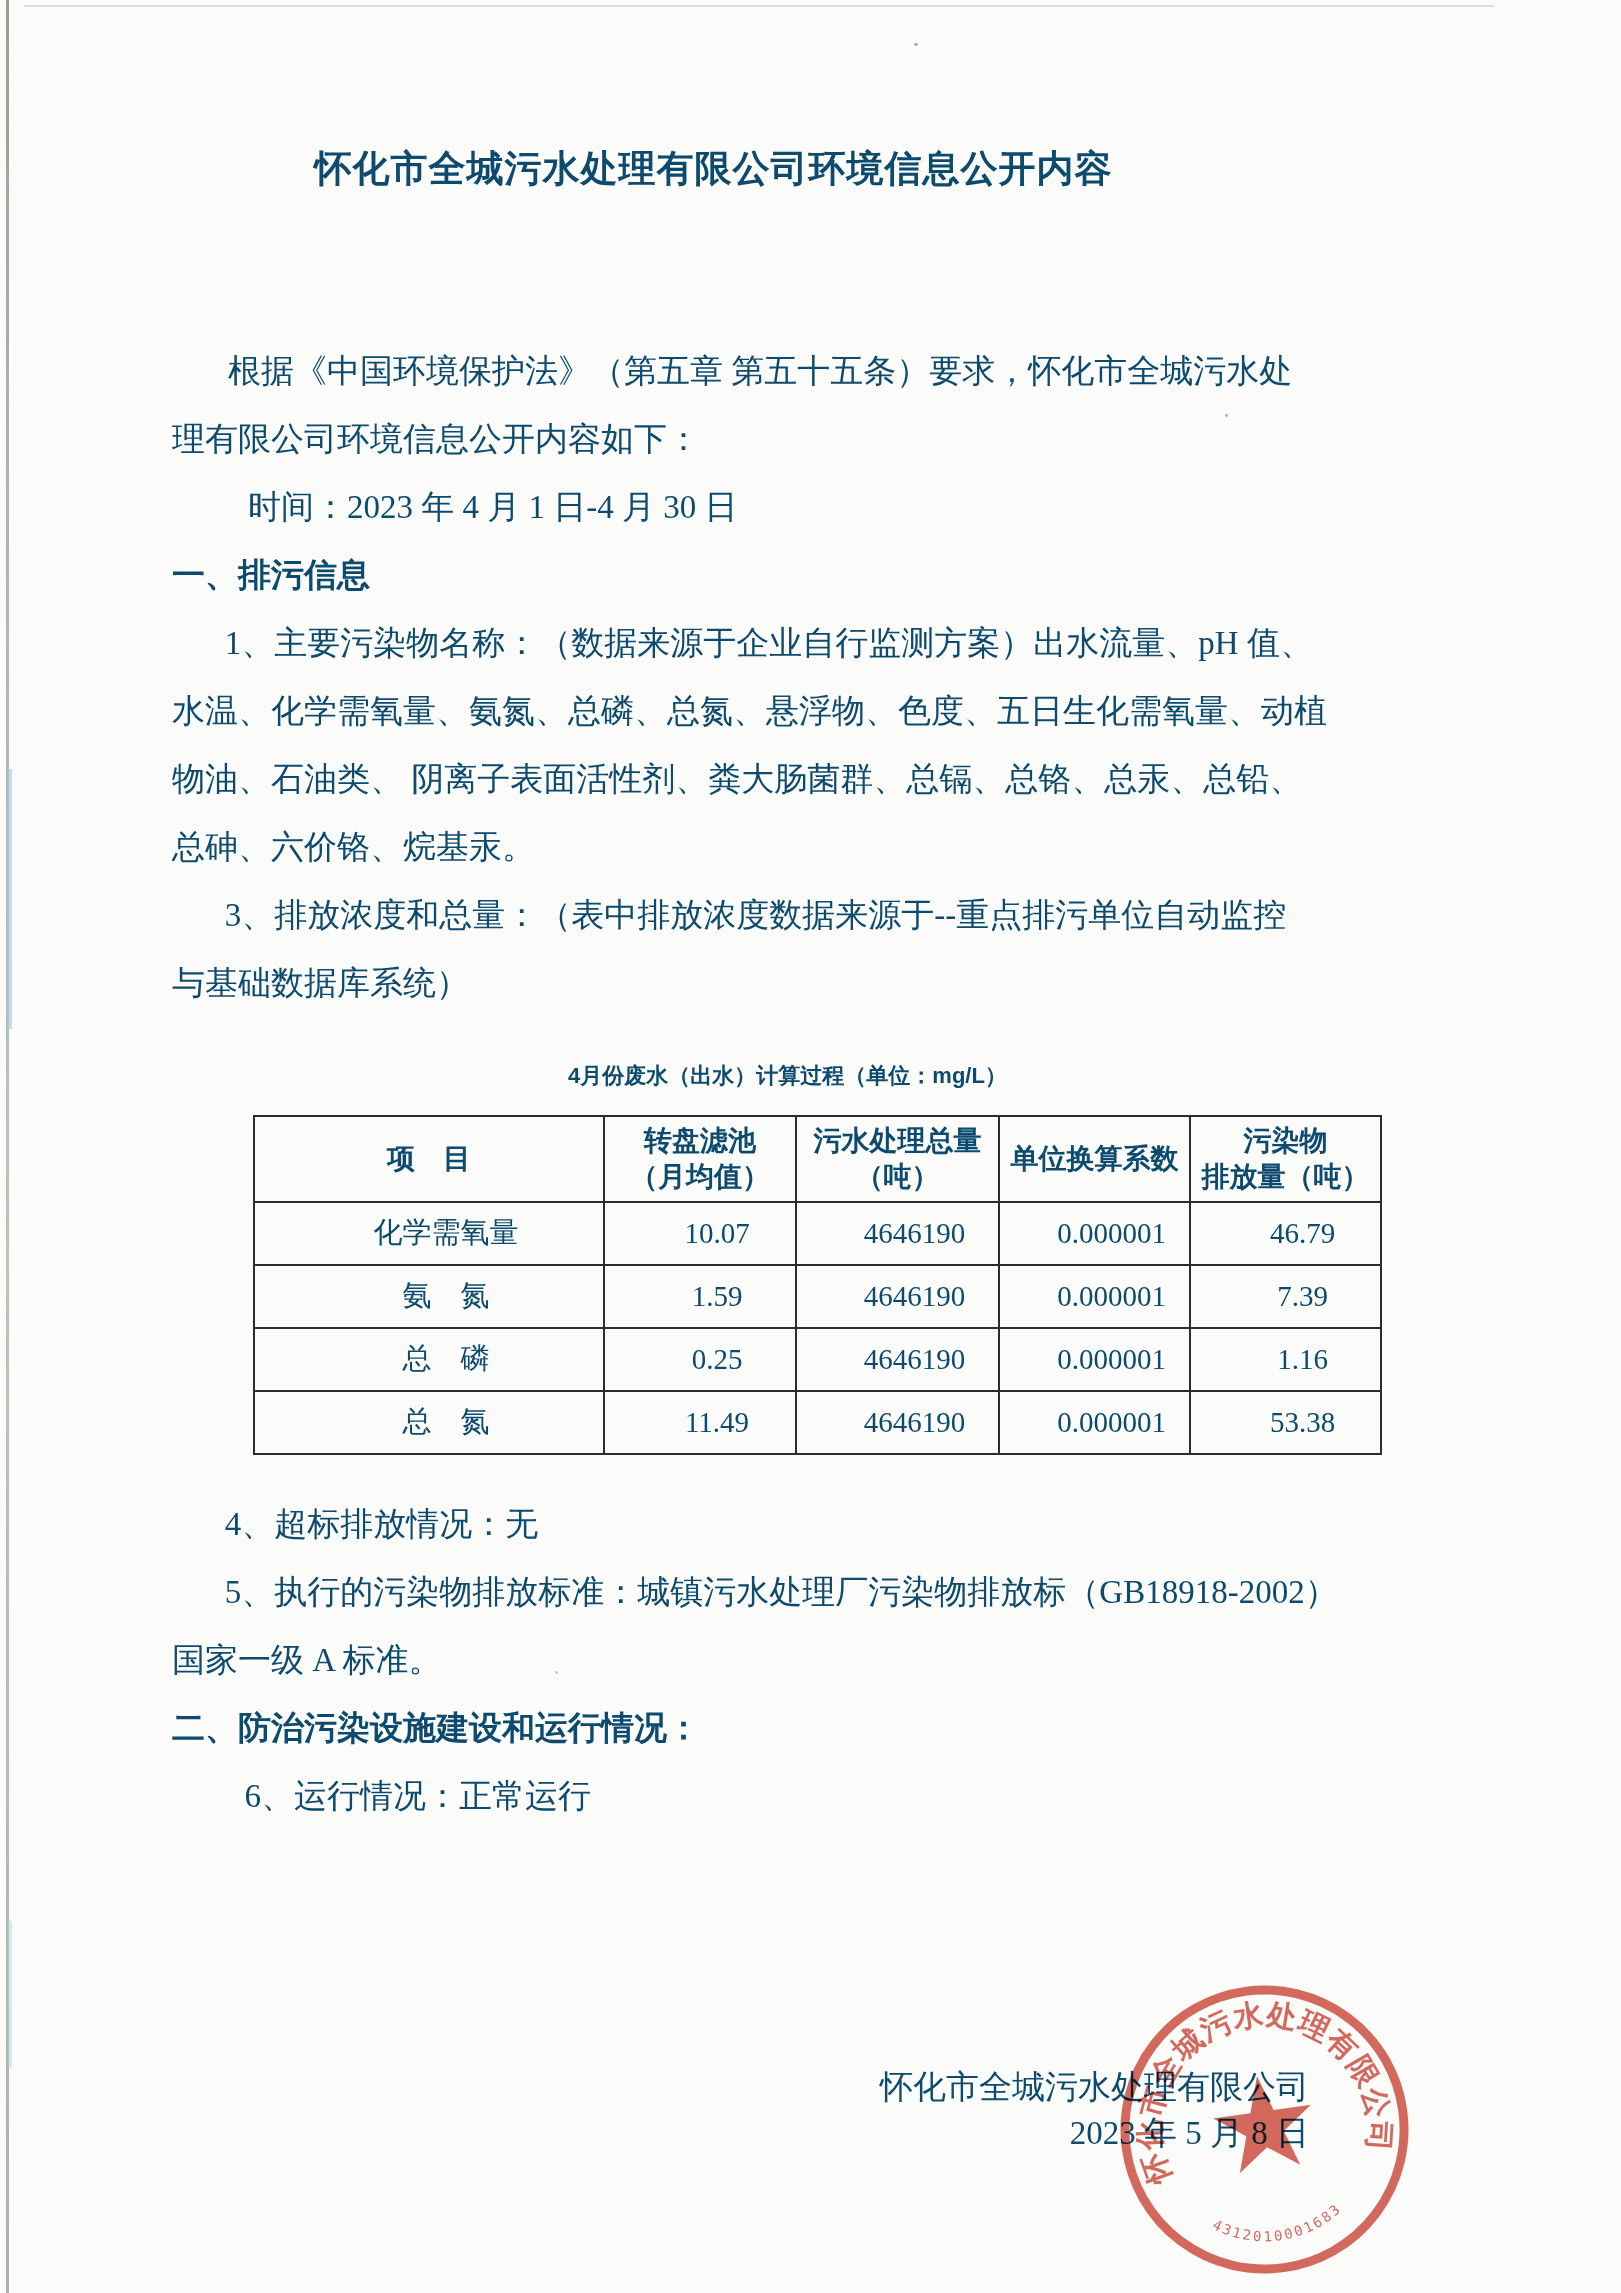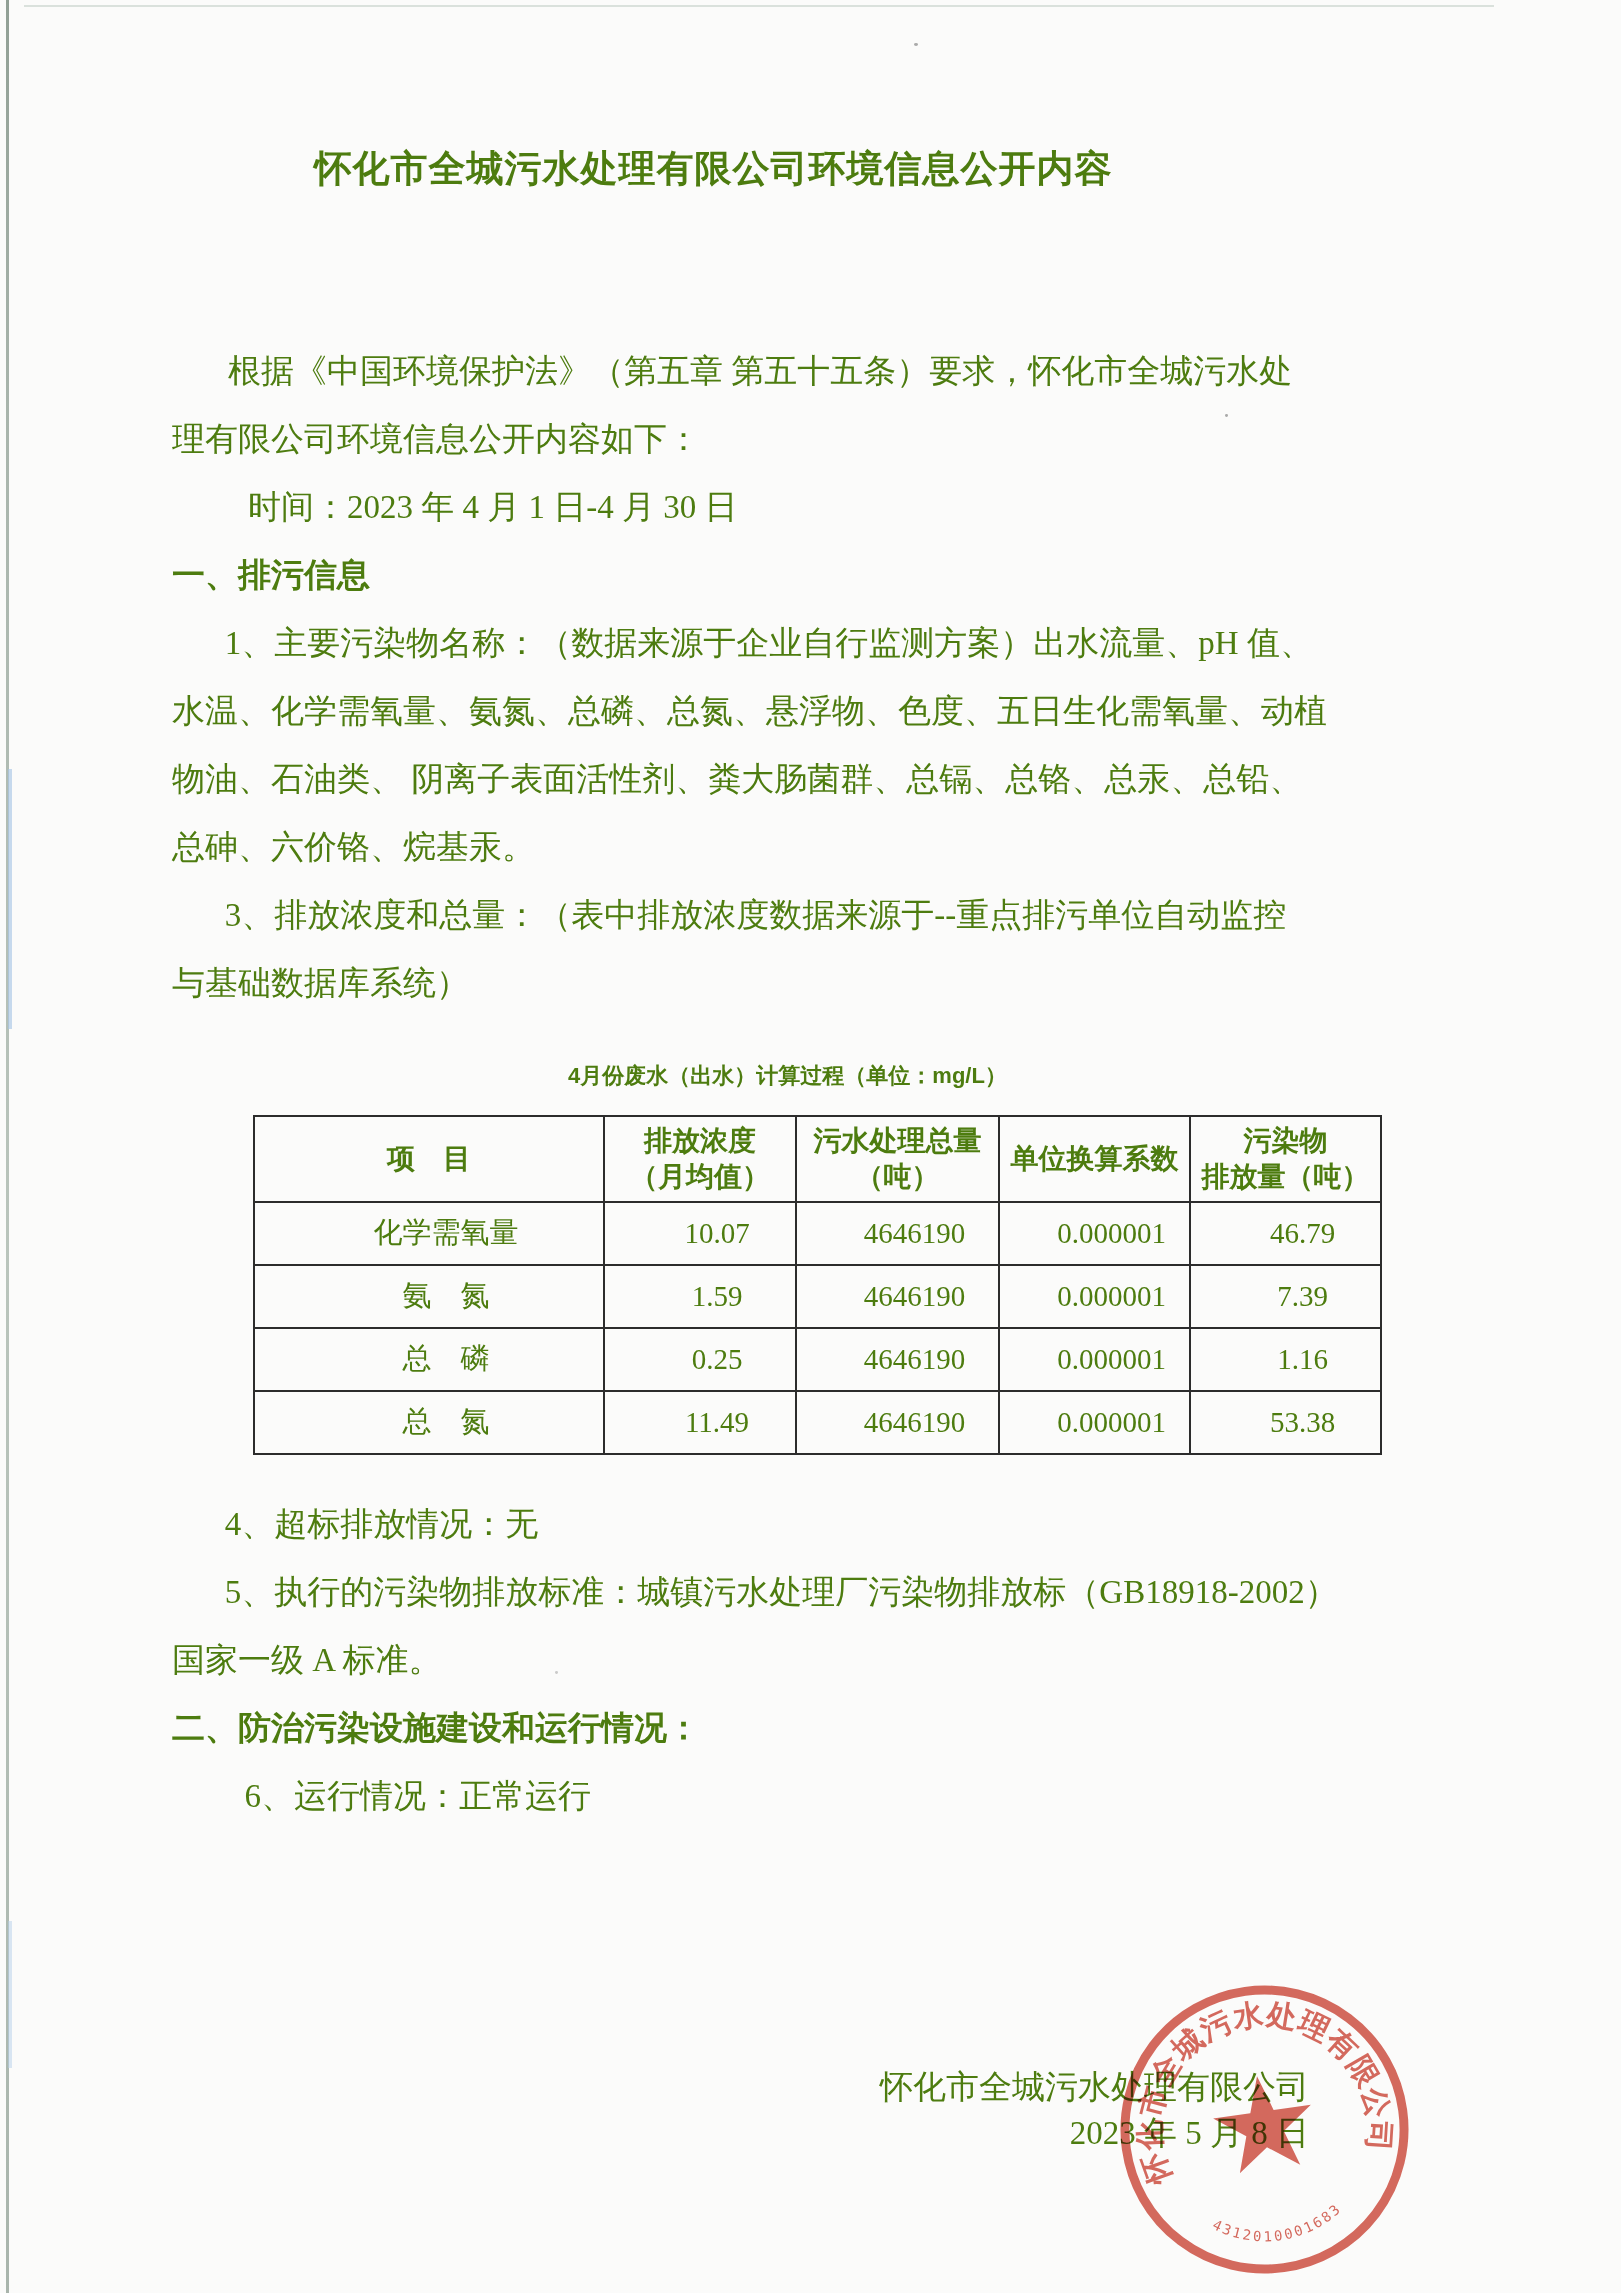--- a/index.html
+++ b/index.html
@@ -1,17 +1,17 @@
 <!DOCTYPE html>
 <html><head>
 <meta charset="utf-8">
 <style>
   html,body{margin:0;padding:0;background:#e8e8e8;}
   .page{position:relative;width:1621px;height:2294px;background:#fbfbfa;overflow:hidden;
-        font-family:"Liberation Serif","DejaVu Serif",serif;color:#4d7c0f;}
+        font-family:"Liberation Serif","DejaVu Serif",serif;color:#0c4a6e;}
   
   .edge-left{position:absolute;left:5.9px;top:0;width:2.9px;height:100%;
     background:linear-gradient(#7e8f83 0%,#9aa89e 18%,#aebbb1 55%,#9aa89e 100%);opacity:.85;}
   .edge-top{position:absolute;left:23.5px;top:4.9px;width:1470px;height:2px;background:#ccd6cf;opacity:.7;}
   .blue-mark-1{position:absolute;left:7.8px;top:769px;width:3.9px;height:260px;background:#a9c6e6;opacity:.65;}
   .blue-mark-2{position:absolute;left:7.8px;top:1921px;width:3.9px;height:147px;background:#b6cfe9;opacity:.5;}
   .speck{position:absolute;border-radius:50%;background:#5a5a5a;opacity:.5;}
   .speck.s1{left:914px;top:43px;width:3.9px;height:2.9px;}
   .speck.s2{left:1225px;top:414px;width:2.9px;height:2.9px;}
   .speck.s3{left:555px;top:1671px;width:2.9px;height:2.9px;opacity:.3;}
@@ -79,21 +79,21 @@
       <colgroup>
         <col style="width:350px">
           <col style="width:192px">
           <col style="width:203px">
         <col style="width:191px">
           <col style="width:191px">
       </colgroup>
       <thead>
         <tr>
             <th>项　目</th>
-            <th>排放浓度
+            <th>转盘滤池
 （月均值）</th>
             <th>污水处理总量
 （吨）</th>
             <th>单位换算系数</th>
             <th>污染物
 排放量（吨）</th>
           </tr>
       </thead>
       <tbody>
           <tr>

